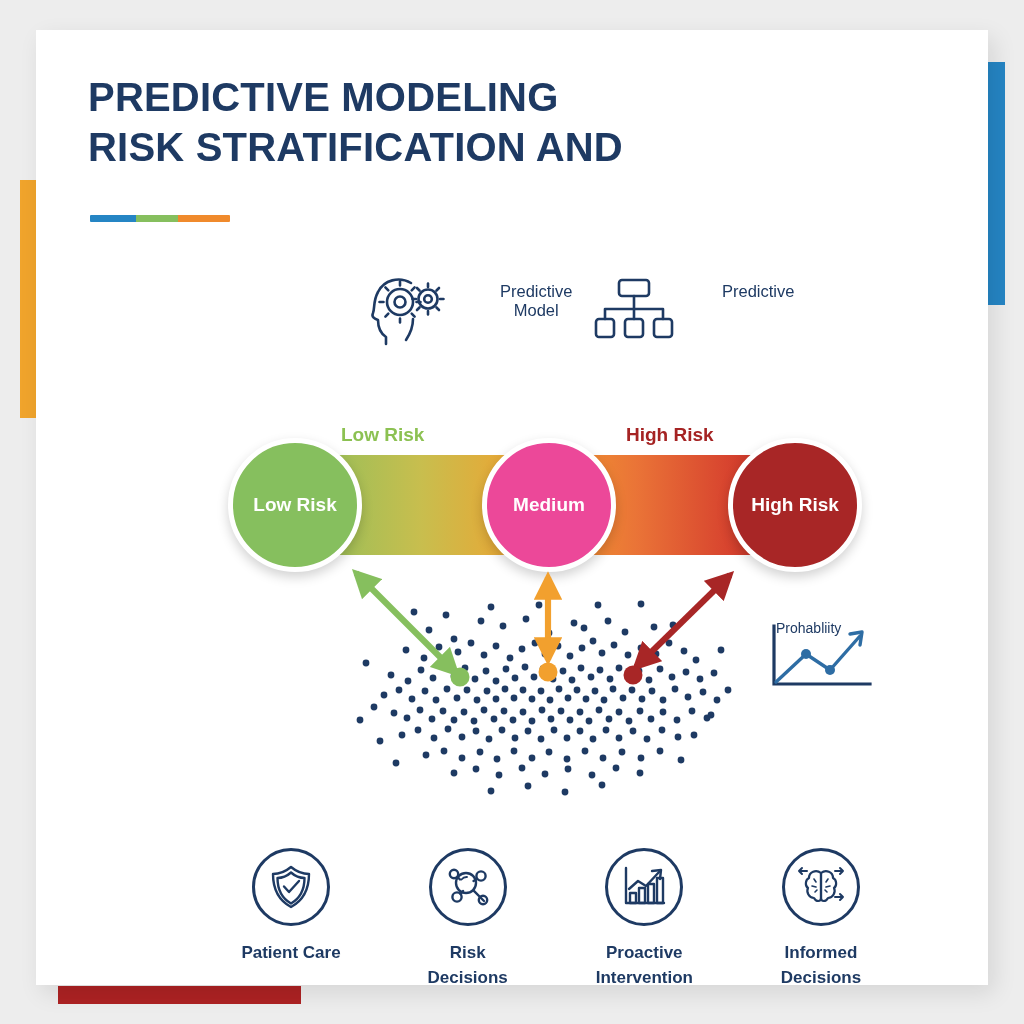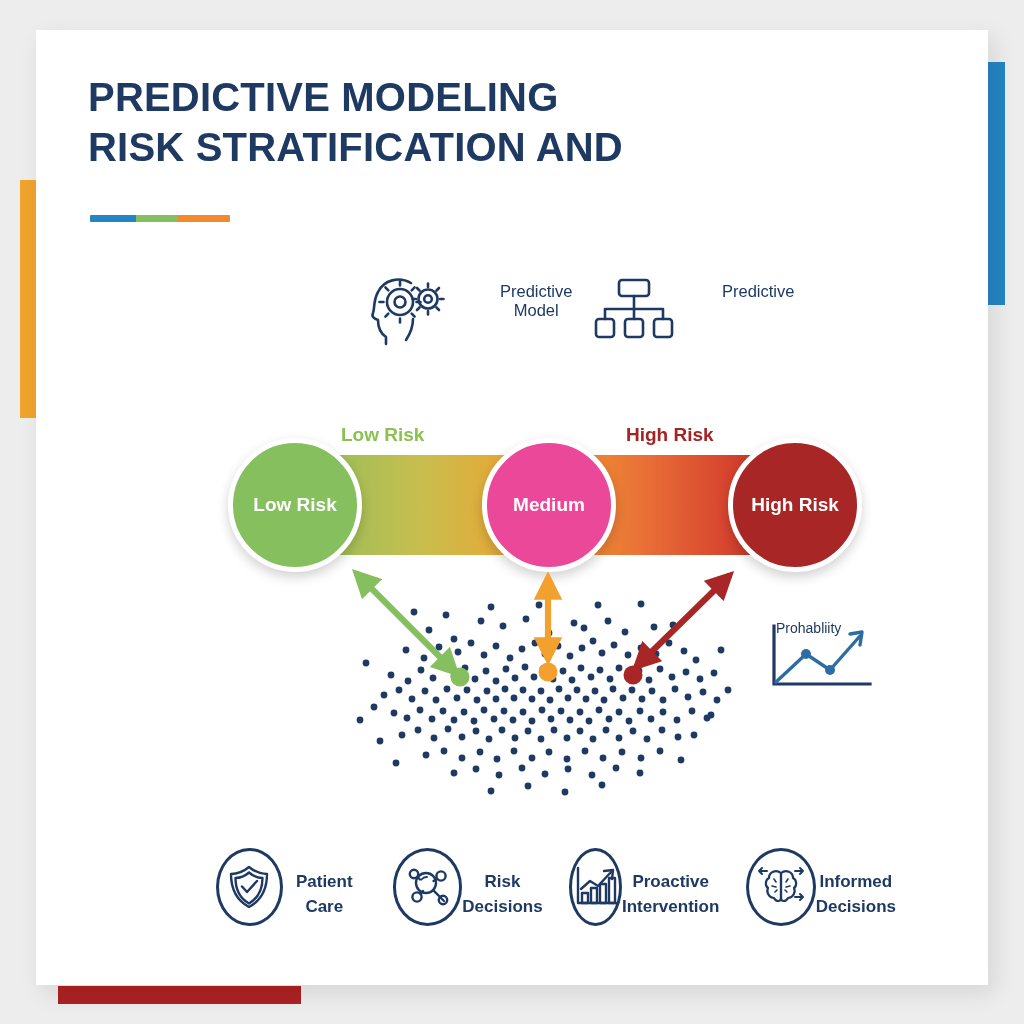--- a/index.html
+++ b/index.html
@@ -80,21 +80,21 @@
   #prob-chart{position:absolute;left:722px;top:582px;width:130px;height:100px;}
   #prob-label{
     position:absolute;left:740px;top:590px;font-size:14px;color:#1e3a63;
   }
 
   
   #benefits{
     position:absolute;left:180px;top:818px;width:680px;
     display:flex;justify-content:space-between;
   }
-  .benefit{display:flex;align-items:center;width:150px;}
+  .benefit{display:flex;flex-direction:column;align-items:center;width:150px;}
   .benefit-ring{
     width:78px;height:78px;border-radius:50%;border:3px solid #1e3a63;
     display:flex;align-items:center;justify-content:center;box-sizing:border-box;
   }
   .benefit-label{
     margin-top:14px;font-size:17px;font-weight:bold;color:#1e3a63;
     text-align:center;line-height:25px;
   }
 </style>
 </head>

